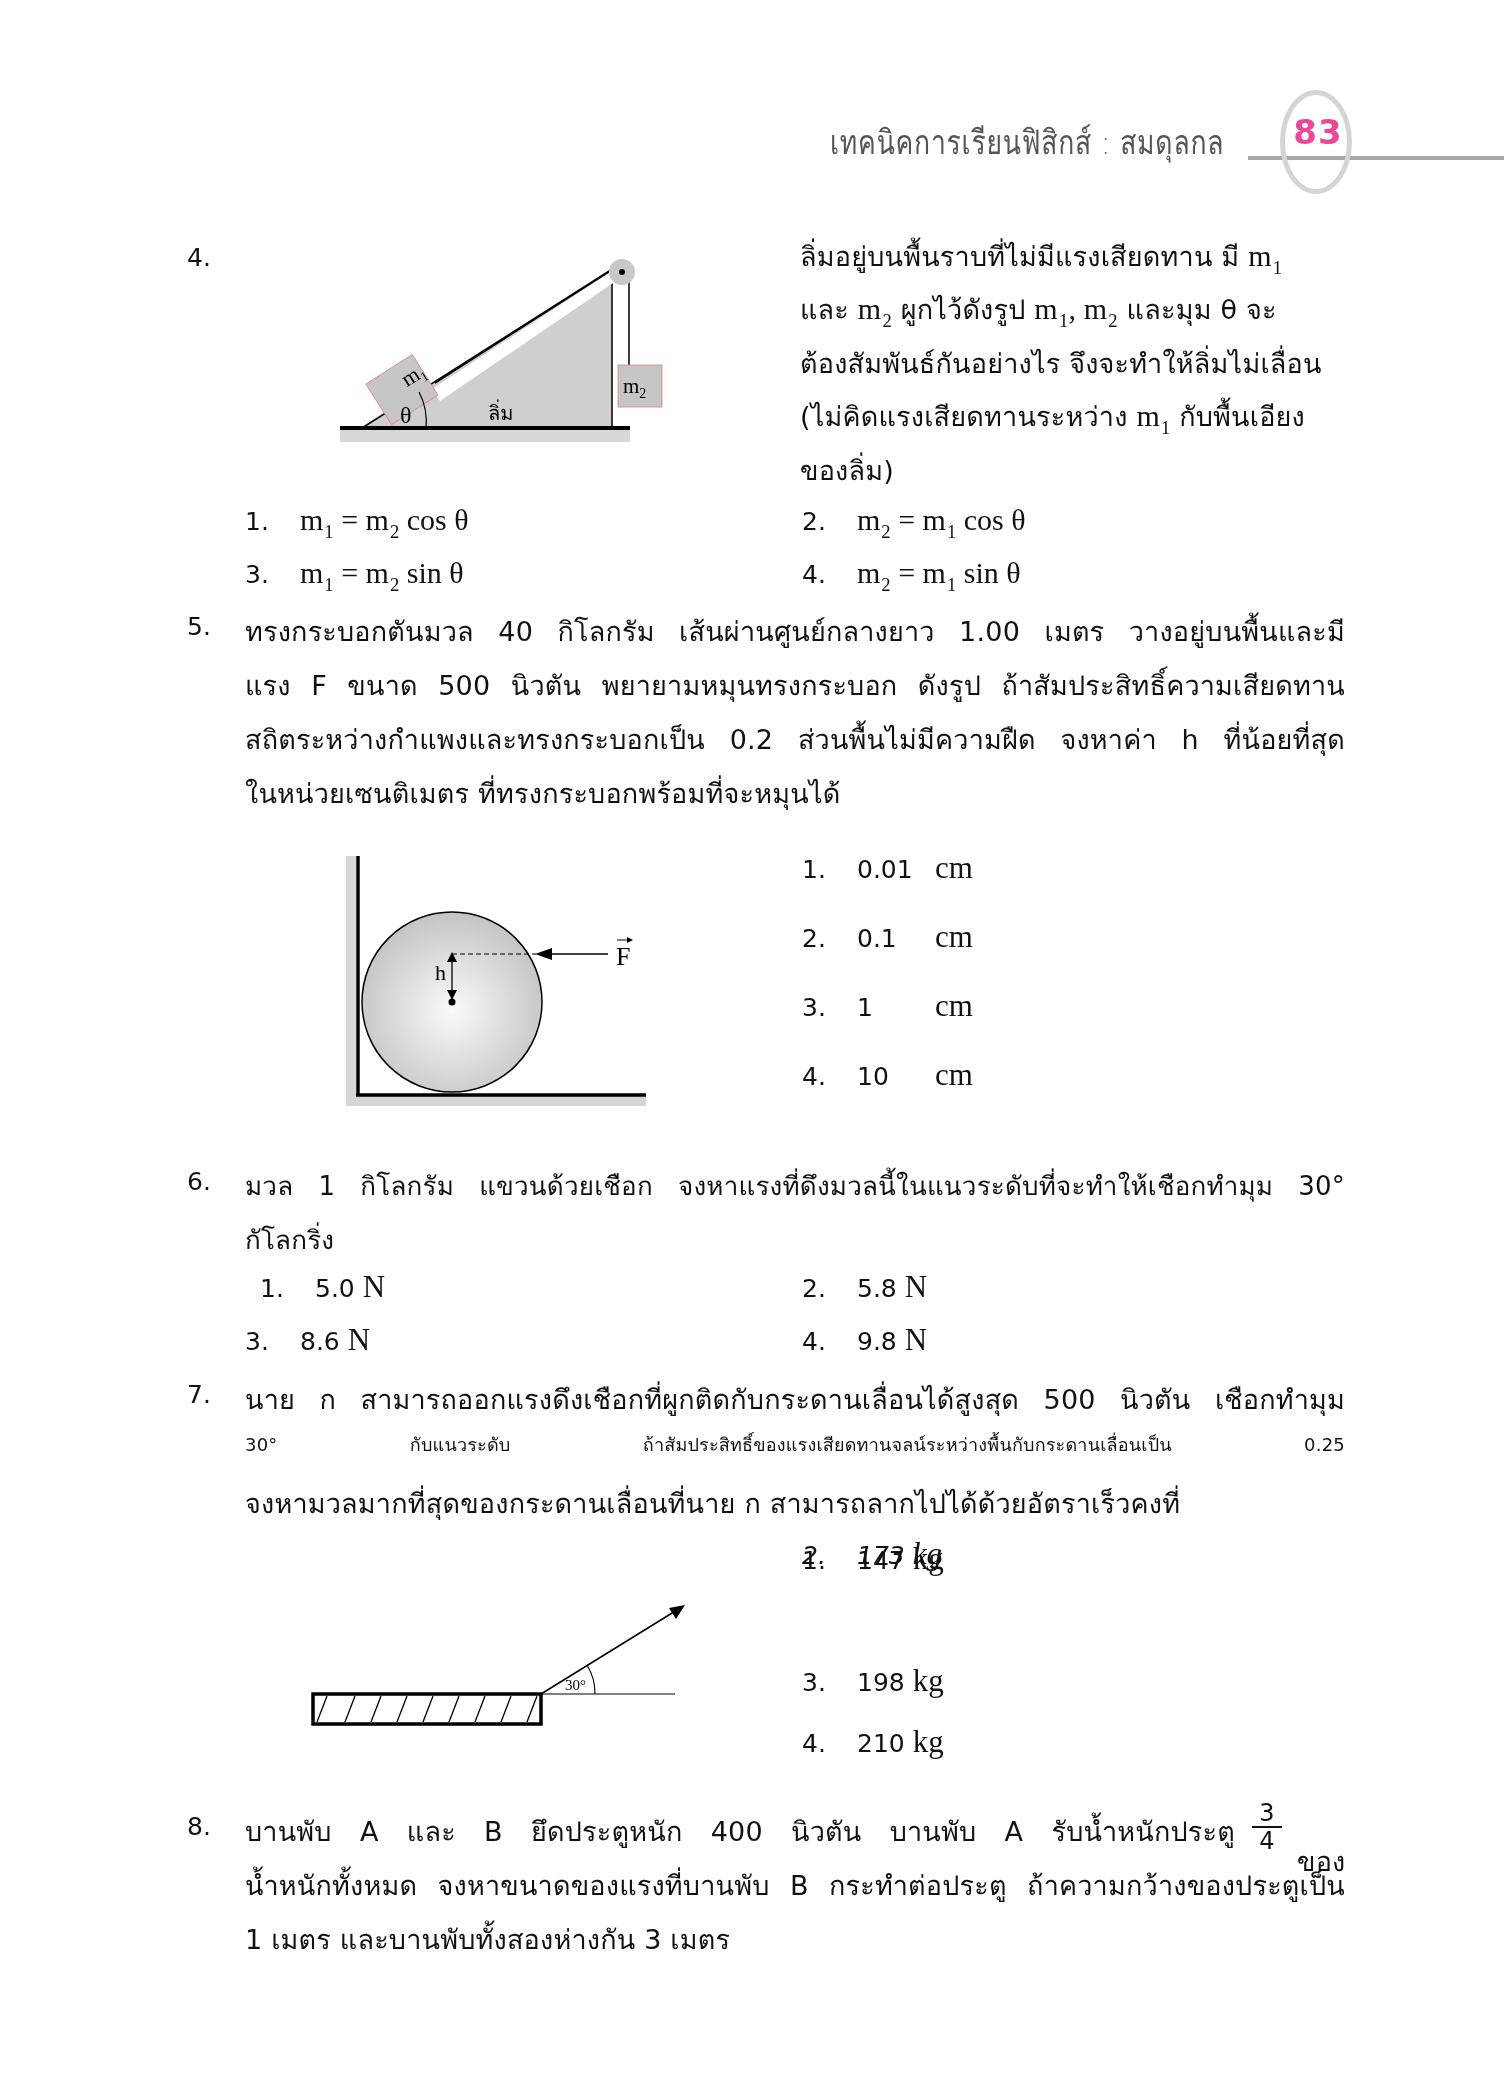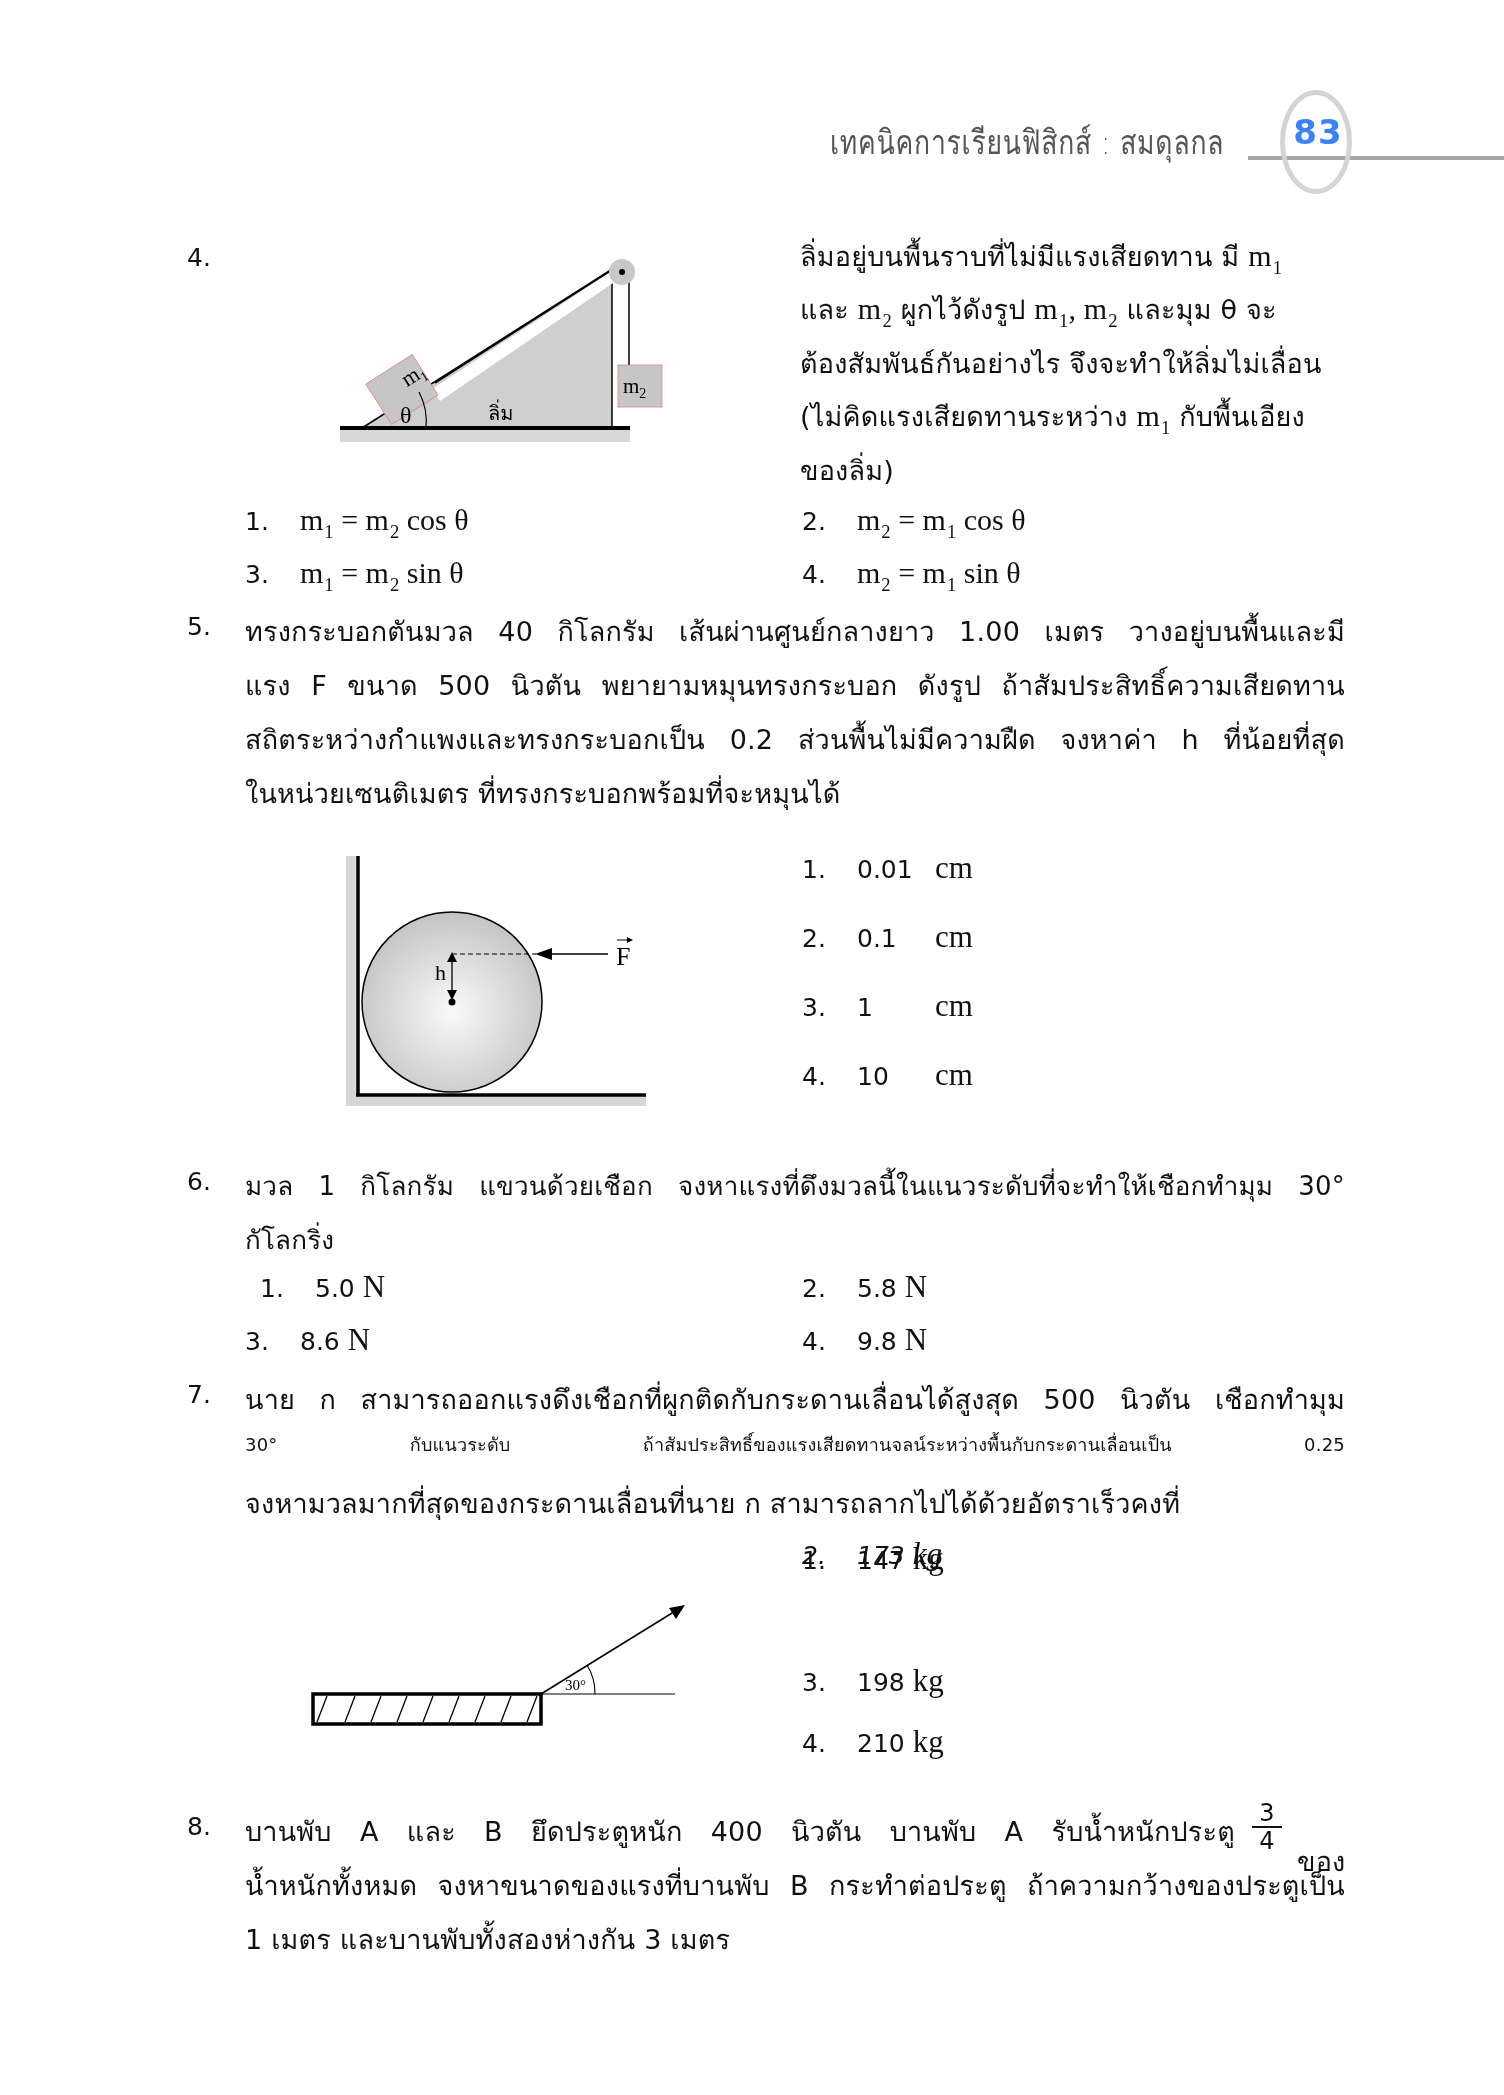--- a/index.html
+++ b/index.html
@@ -18,21 +18,21 @@
     letter-spacing: 1px; font-family: "DejaVu Sans", sans-serif;
     transform: scaleX(0.78); transform-origin: left center;
   }
   .header-line { left: 1248px; top: 156px; width: 256px; height: 4px; background: #a8a8a8; }
   .header-circle {
     left: 1280px; top: 90px; width: 72px; height: 104px; border: 5px solid #d4d4d4;
     border-radius: 50%; box-sizing: border-box;
   }
   .page-number {
     left: 1286px; top: 112px; width: 64px; text-align: center;
-    font-size: 34px; font-weight: 900; font-family: "DejaVu Sans", sans-serif; color: #3b82f6;
+    font-size: 34px; font-weight: 900; font-family: "DejaVu Sans", sans-serif; color: #ec4899;
     letter-spacing: 1px;
   }
 
   .qnum { font-family: "DejaVu Sans", sans-serif; font-size: 25px; }
   .line { position: absolute; white-space: nowrap; }
   .justify { text-align: justify; text-align-last: justify; }
 
   .choice { position: absolute; white-space: nowrap; font-size: 25px; }
   .choice .num { display: inline-block; width: 55px; }
   .choice .val { font-family: "DejaVu Sans", sans-serif; }

